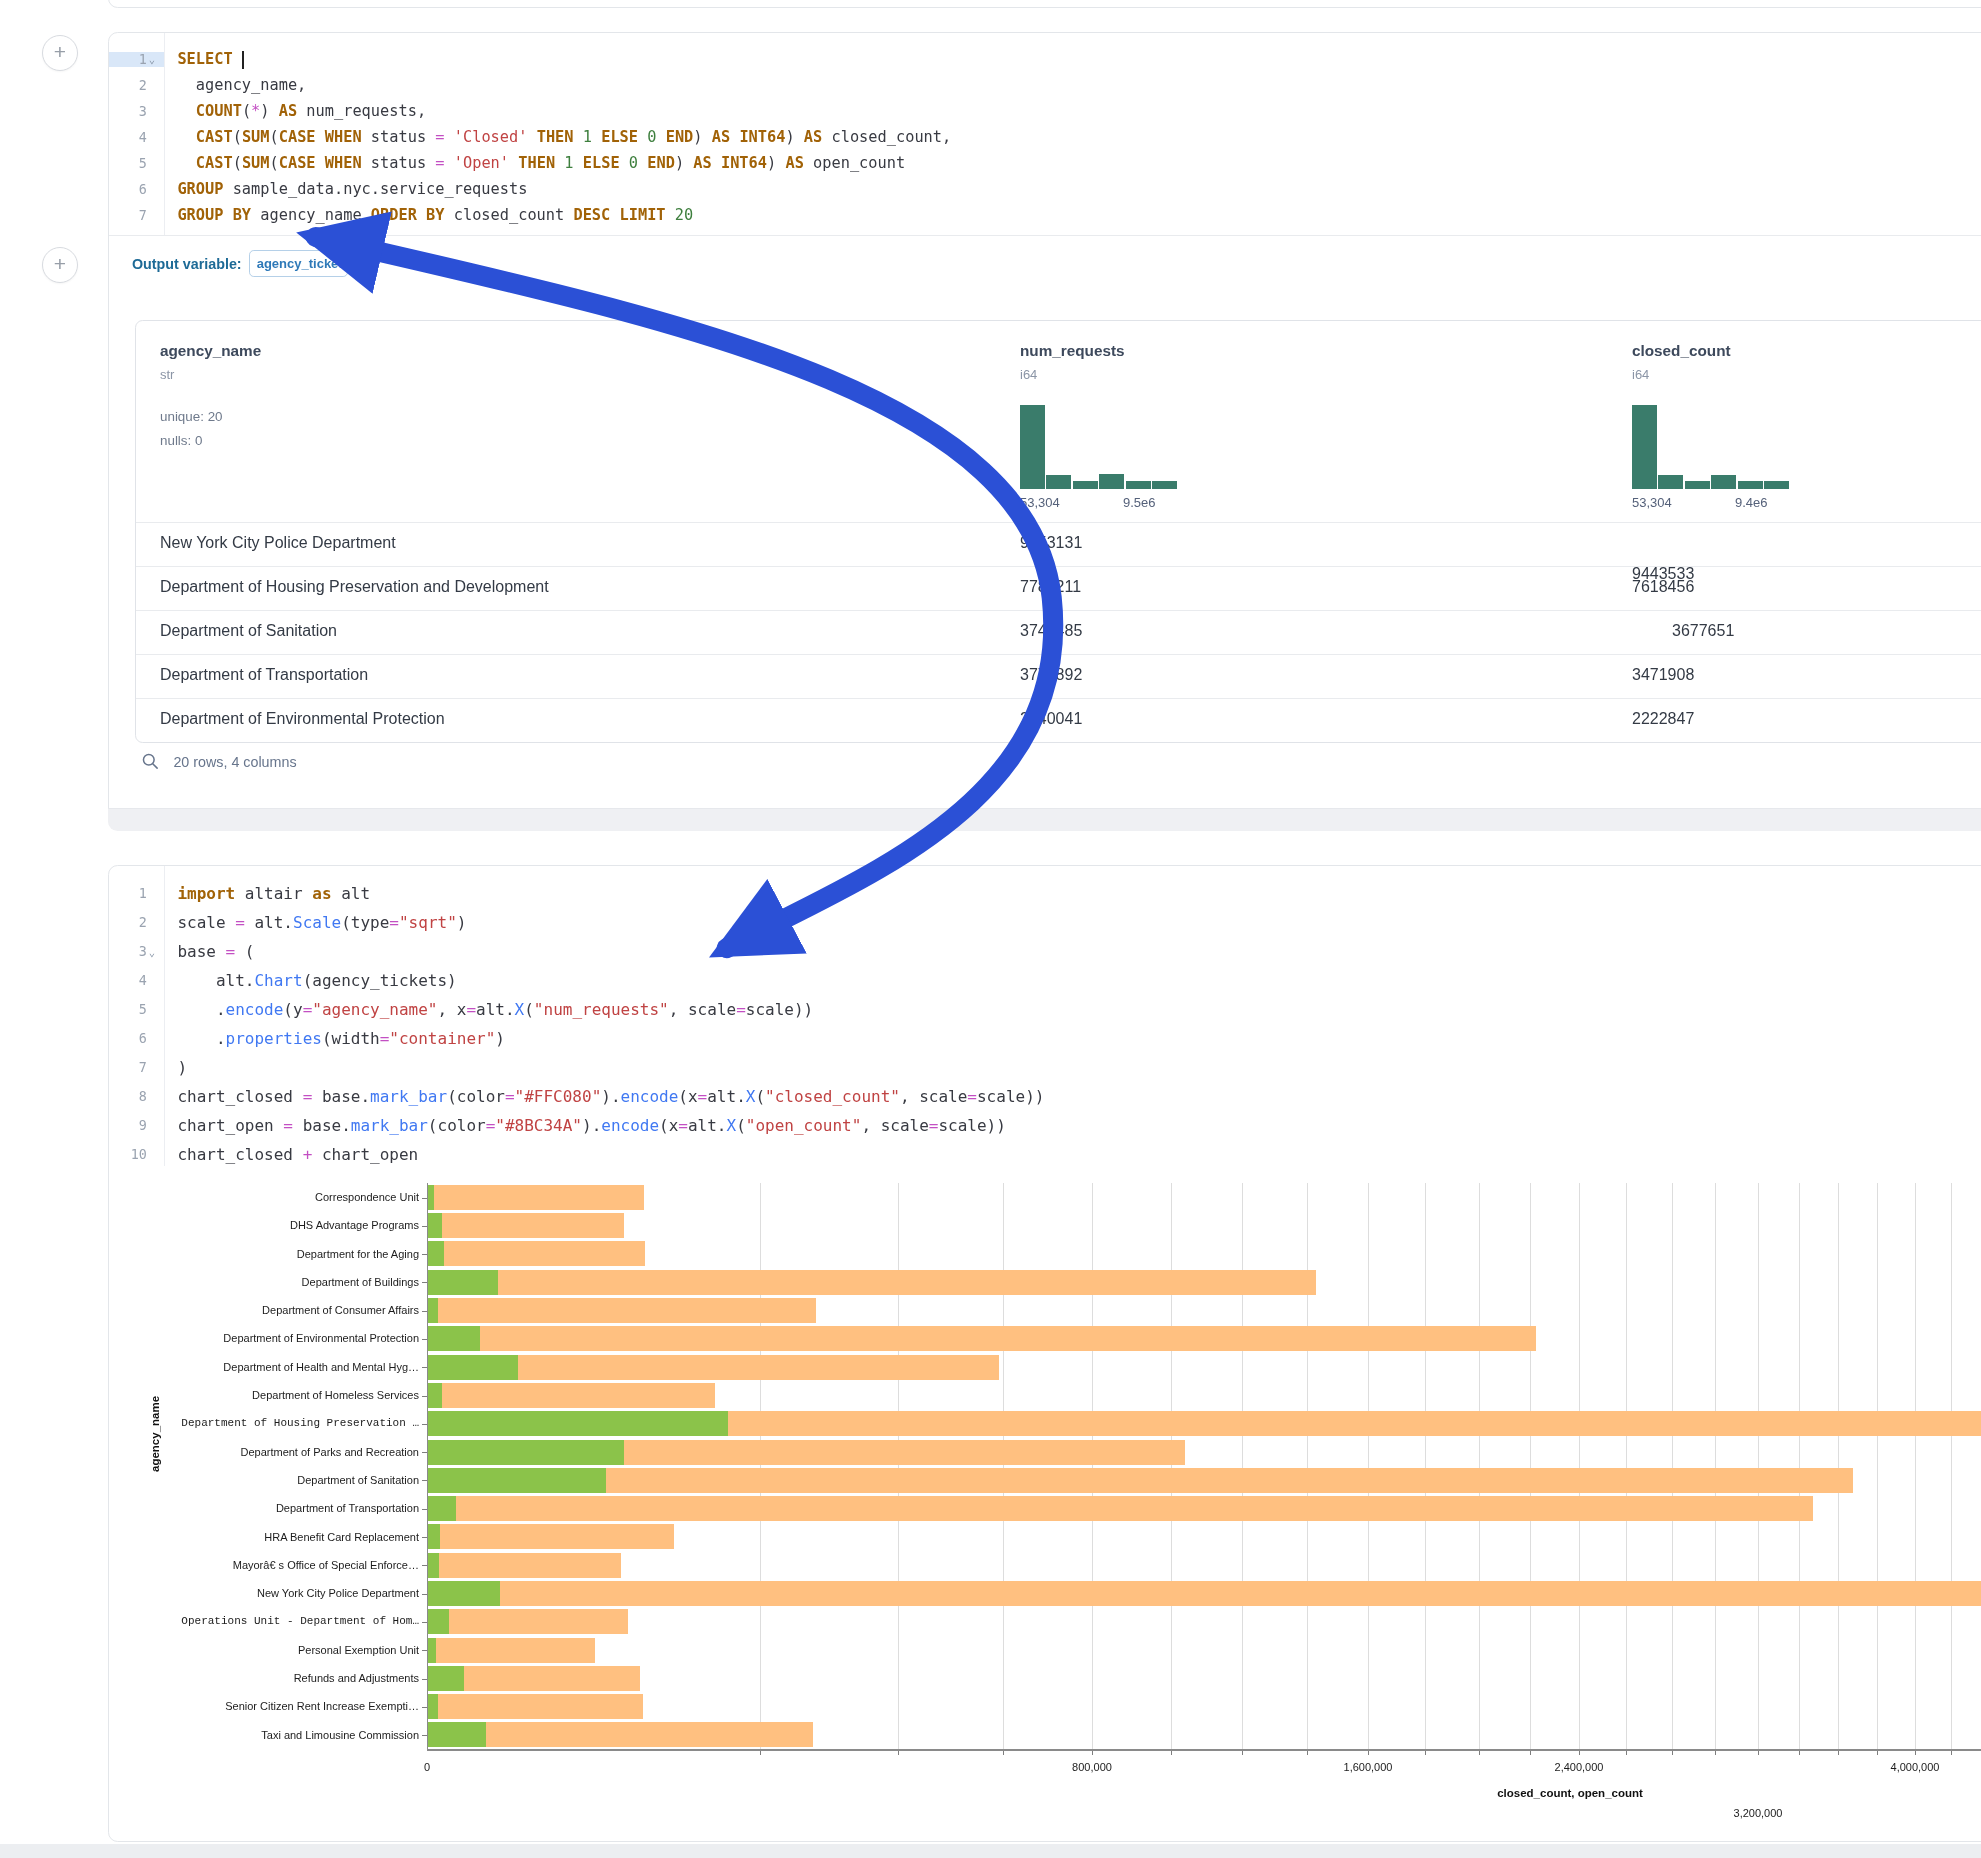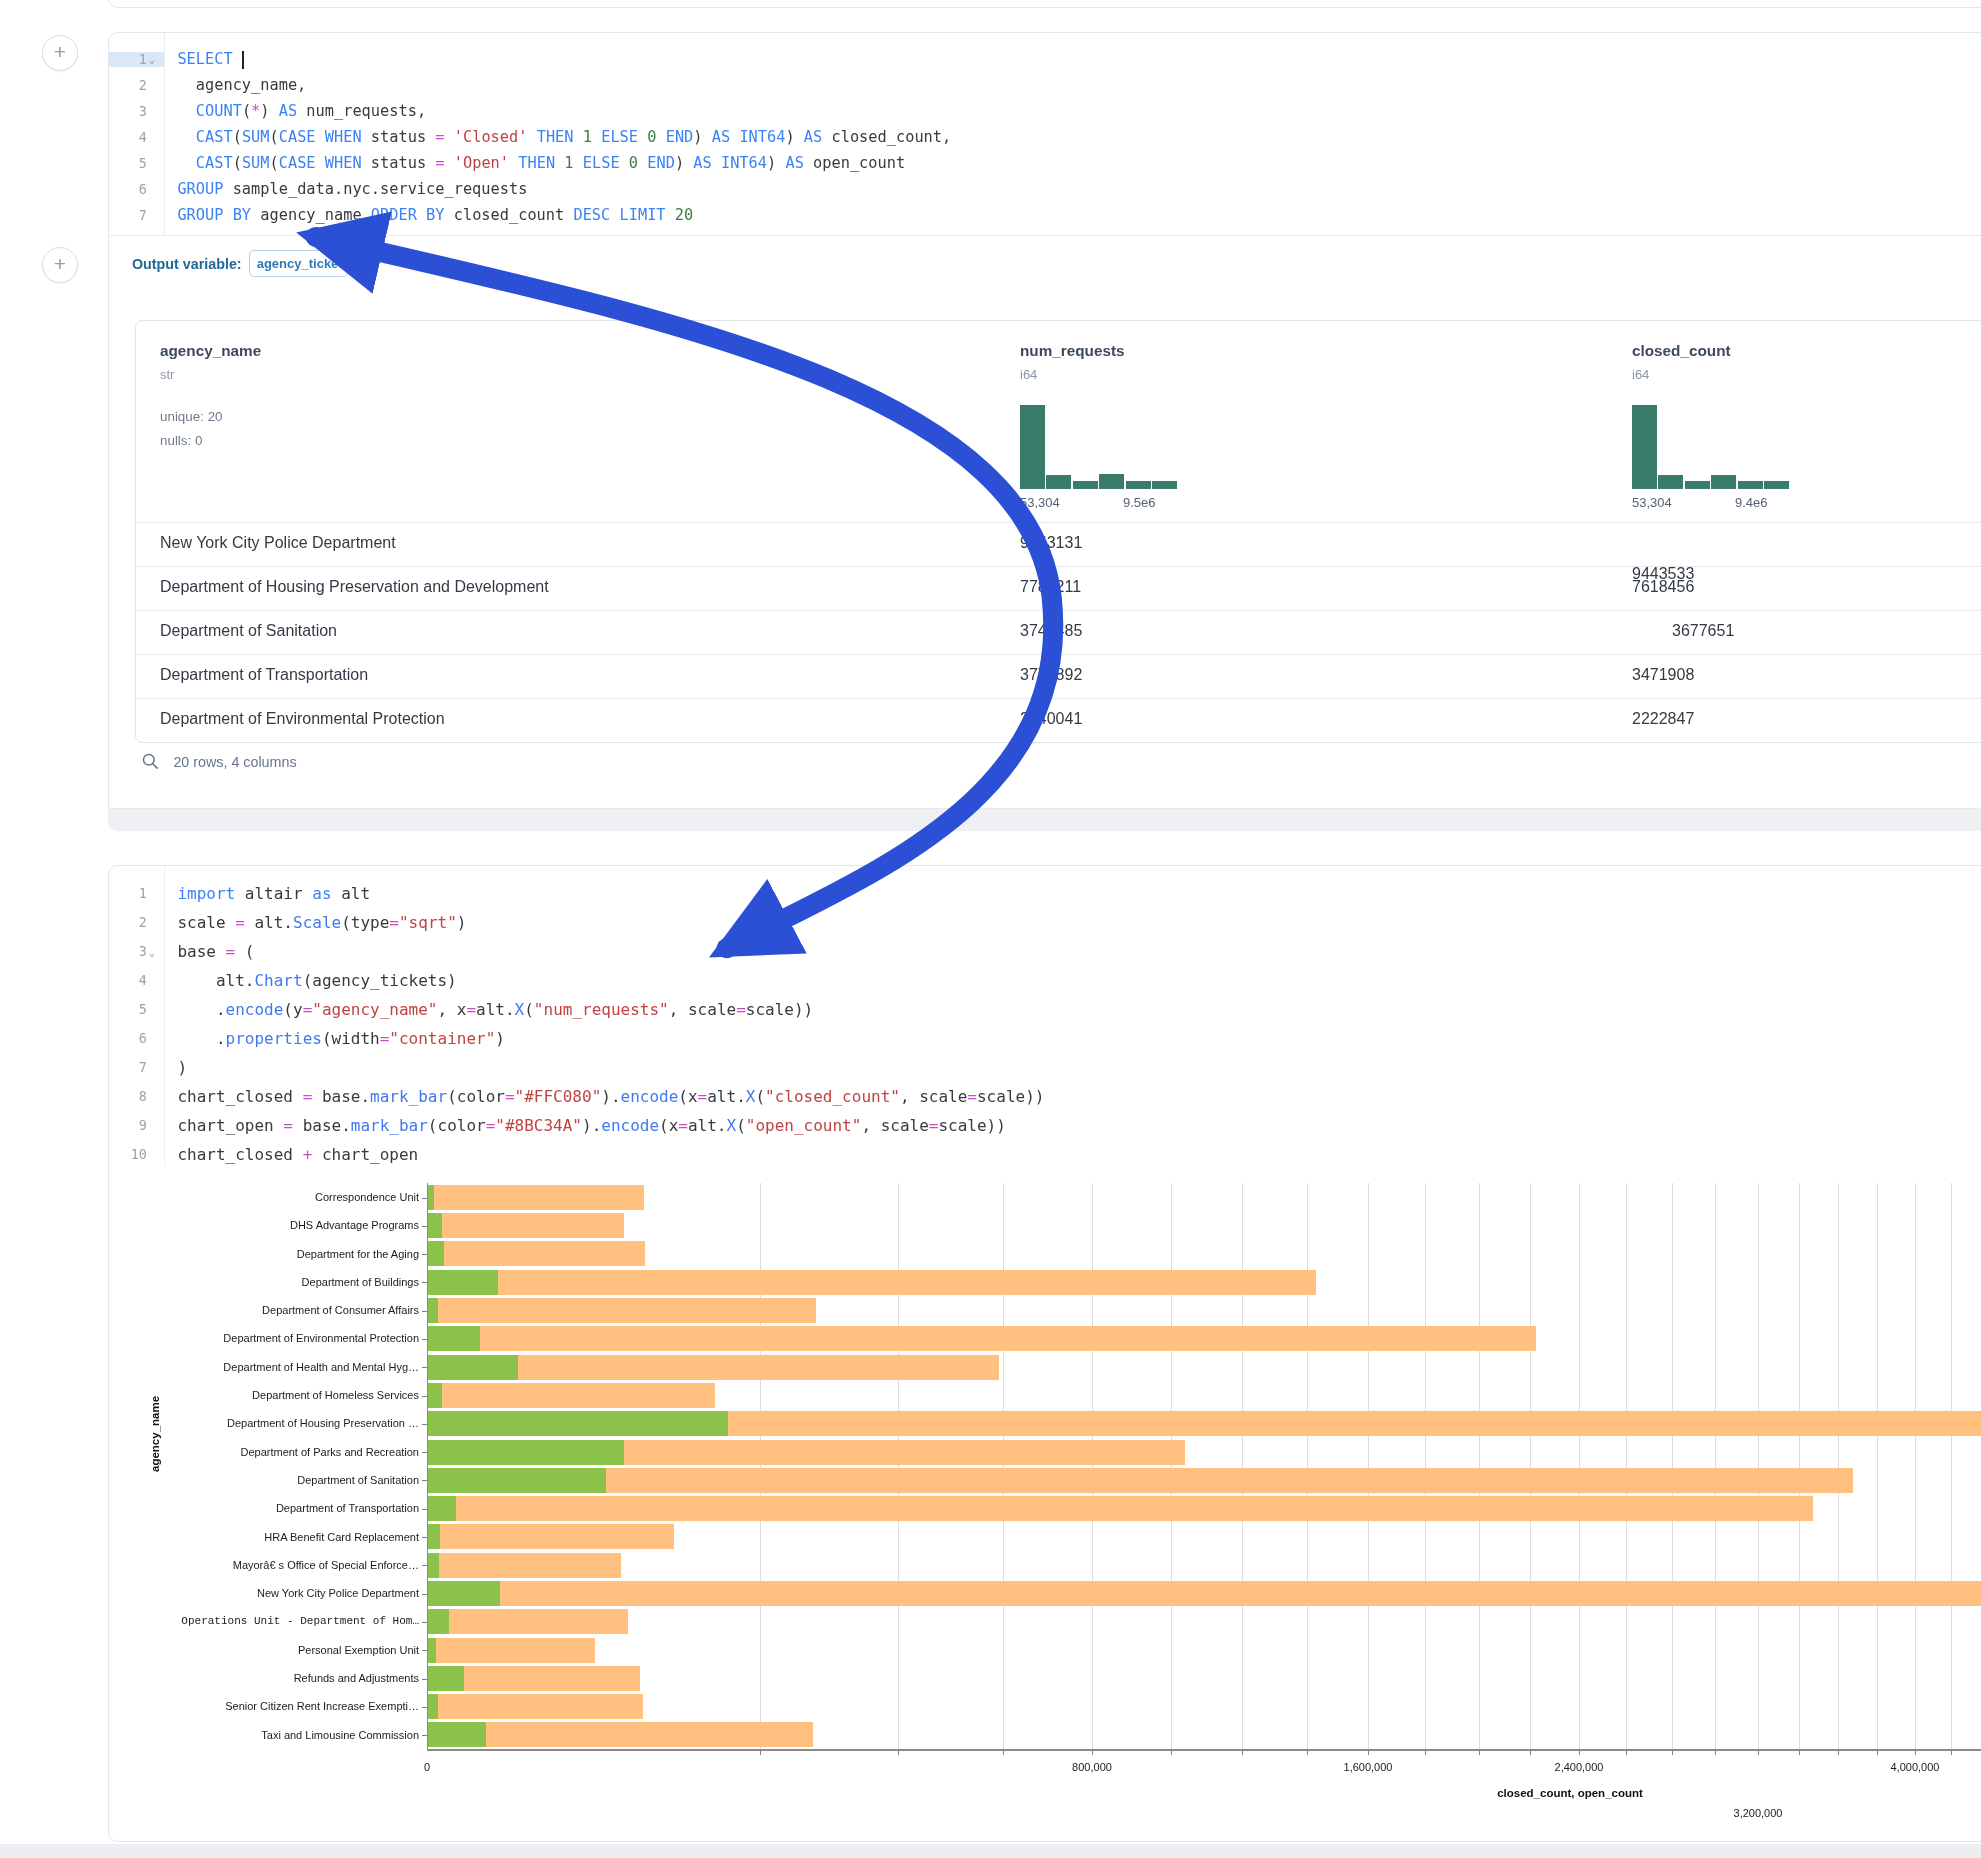--- a/index.html
+++ b/index.html
@@ -13,21 +13,21 @@
   .editor{position:absolute;left:0;right:0;}
   .code-row{display:flex;align-items:center;}
   .gutter{width:55px;flex:0 0 55px;display:flex;align-items:center;justify-content:flex-end;
           padding-right:5.7px;box-sizing:border-box;color:#9aa3b0;
           font-family:"DejaVu Sans Mono",monospace;font-size:13.4px;position:relative;}
   .gutter .chev{font-size:10.5px;color:#8795a7;margin-left:1.9px;width:9.6px;}
   .gutter .chev-slot{width:9.6px;margin-left:1.9px;}
   .code-row.hl .gutter{background:#d9e7f8;}
   .codetext{padding-left:13.4px;font-family:"DejaVu Sans Mono",monospace;white-space:pre;}
   .gutterline{position:absolute;width:1px;background:#eceef2;}
-  .tok-k{color:#3b82f6;font-weight:normal;}
+  .tok-k{color:#a16207;font-weight:bold;}
   .tok-p{color:#383a42;}
   .tok-s{color:#c04343;}
   .tok-n{color:#3e7f3e;}
   .tok-o{color:#c34fc3;}
   .tok-f{color:#4078f2;}
   .cursor{display:inline-block;width:1.9px;height:18px;background:#222;vertical-align:middle;margin-left:9.6px;}
   .divider{position:absolute;left:0;right:0;height:1px;background:#e9ebee;}
   
   .outvar-label{position:absolute;font-size:14.3px;font-weight:bold;color:#1d6a96;}
   .outvar-pill{position:absolute;height:25px;line-height:25px;max-width:84px;overflow:hidden;
@@ -336,21 +336,21 @@
         <div class="bar" style="left: 318px; top: 489px; width: 572px; background: rgb(255, 192, 128);"></div>
         <div class="bar" style="left: 318px; top: 489px; width: 91px; background: rgb(139, 195, 74);"></div>
         <div class="ylab" style="left: 0px; width: 310px; top: 495px;">Department of Health and Mental Hyg…</div>
         <div class="ytick" style="left: 313px; top: 501px;"></div>
         <div class="bar" style="left: 318px; top: 517px; width: 288px; background: rgb(255, 192, 128);"></div>
         <div class="bar" style="left: 318px; top: 517px; width: 15px; background: rgb(139, 195, 74);"></div>
         <div class="ylab" style="left: 0px; width: 310px; top: 523px;">Department of Homeless Services</div>
         <div class="ytick" style="left: 313px; top: 530px;"></div>
         <div class="bar" style="left: 318px; top: 545px; width: 2053px; background: rgb(255, 192, 128);"></div>
         <div class="bar" style="left: 318px; top: 545px; width: 301px; background: rgb(139, 195, 74);"></div>
-        <div class="ylab" style="left: 0px; width: 310px; top: 551px;">Department of Housing Preservation …</div>
+        <div class="ylab" style="left: 0px; width: 310px; top: 551px; font-family: Liberation Mono, monospace;">Department of Housing Preservation …</div>
         <div class="ytick" style="left: 313px; top: 558px;"></div>
         <div class="bar" style="left: 318px; top: 574px; width: 758px; background: rgb(255, 192, 128);"></div>
         <div class="bar" style="left: 318px; top: 574px; width: 197px; background: rgb(139, 195, 74);"></div>
         <div class="ylab" style="left: 0px; width: 310px; top: 580px;">Department of Parks and Recreation</div>
         <div class="ytick" style="left: 313px; top: 586px;"></div>
         <div class="bar" style="left: 318px; top: 602px; width: 1426px; background: rgb(255, 192, 128);"></div>
         <div class="bar" style="left: 318px; top: 602px; width: 179px; background: rgb(139, 195, 74);"></div>
         <div class="ylab" style="left: 0px; width: 310px; top: 608px;">Department of Sanitation</div>
         <div class="ytick" style="left: 313px; top: 614px;"></div>
         <div class="bar" style="left: 318px; top: 630px; width: 1386px; background: rgb(255, 192, 128);"></div>

